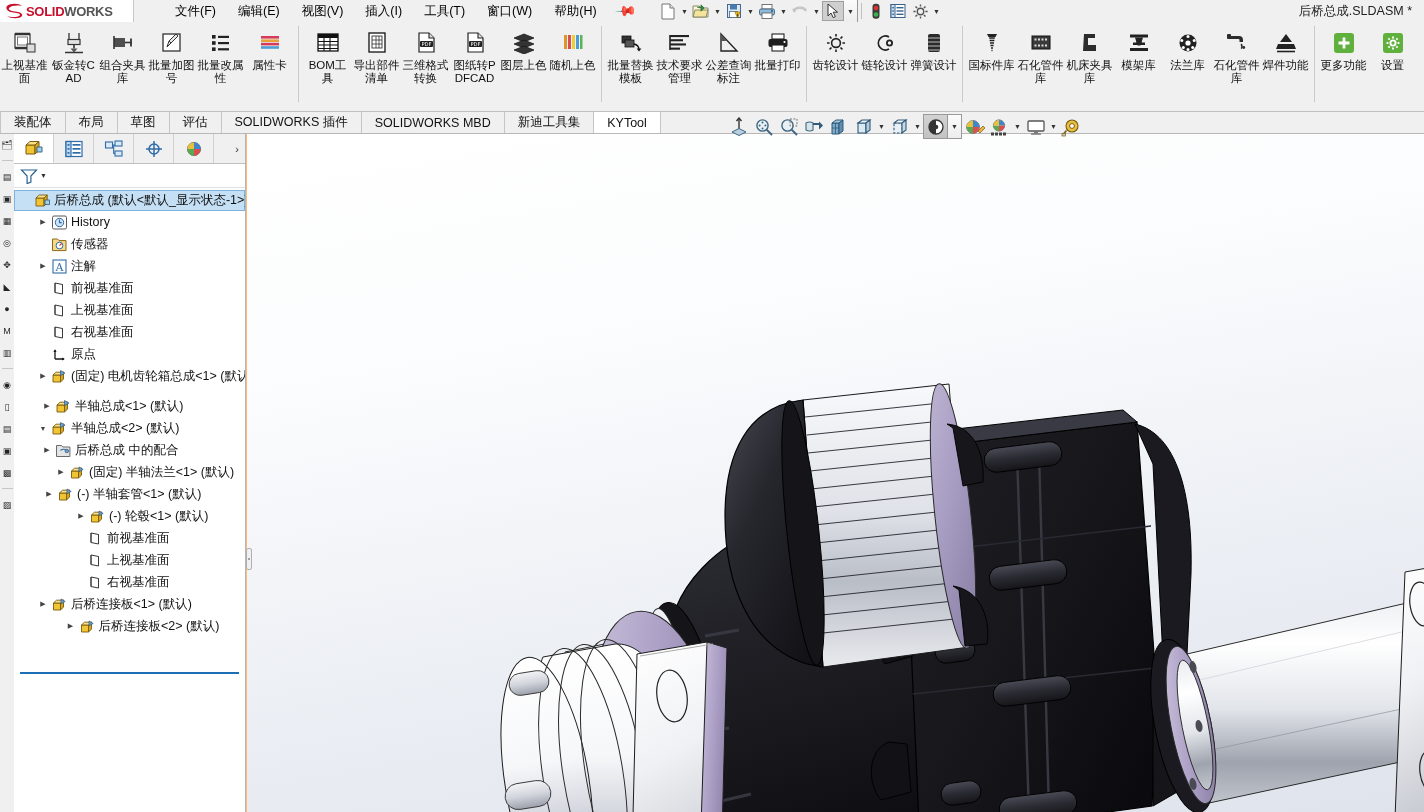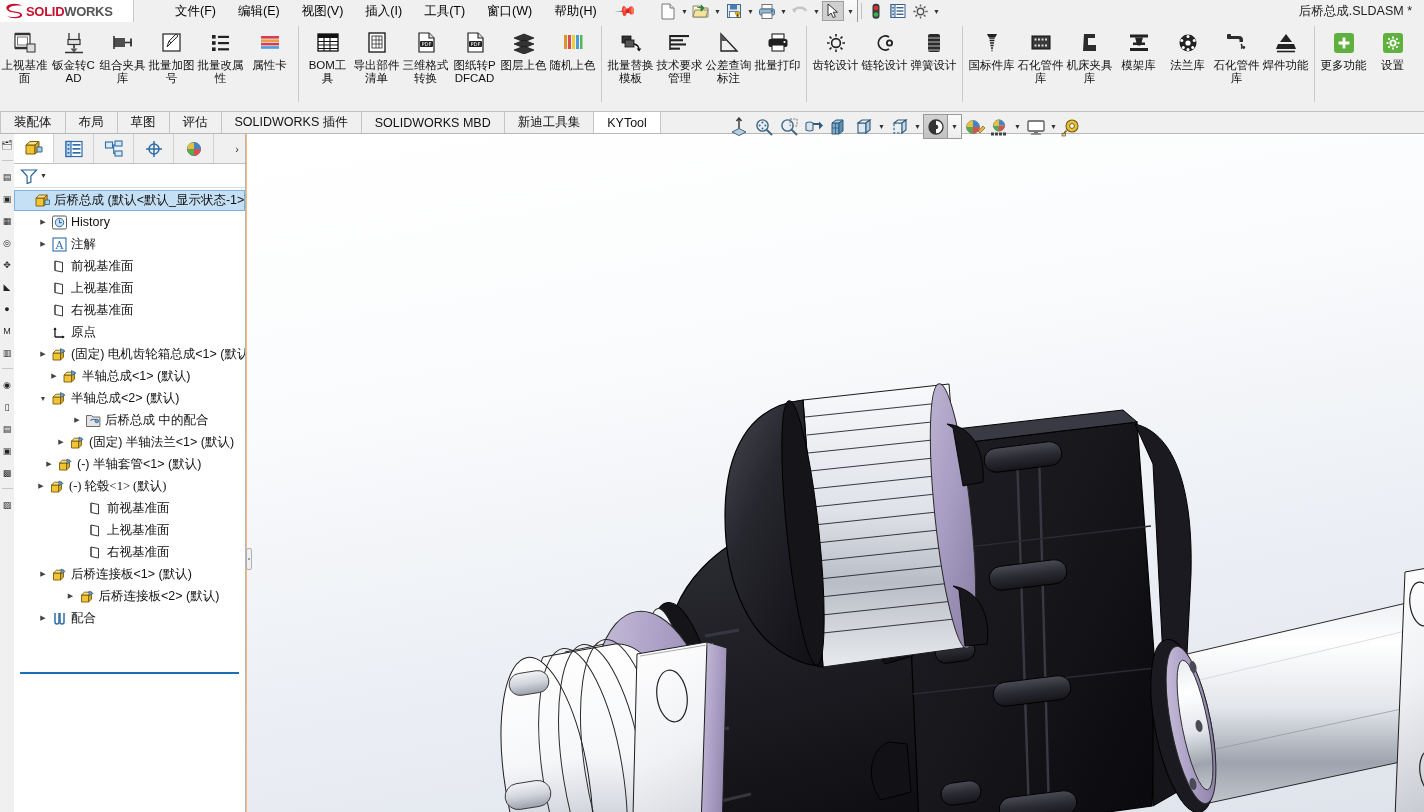--- a/index.html
+++ b/index.html
@@ -857,20 +857,31 @@
           <span class="tw-icon">
             <svg width="17" height="17" viewBox="0 0 17 17">
         <rect x="1.5" y="2" width="14" height="13" rx="1.5" fill="#fdfdfd" stroke="#5a5a5a" stroke-width="1"></rect>
         <circle cx="8.5" cy="8.5" r="4.2" fill="#cfe3f5" stroke="#2f6ca8" stroke-width="1"></circle>
         <path d="M8.5 5.6 v3 h2.2" stroke="#2f6ca8" stroke-width="1.1" fill="none"></path>
             </svg>
           </span>
           <span class="tw-label">History</span>
         </div>
         <div class="tree-row" style="padding-left: 22px;">
+          <span class="tw-arrow"></span>
+          <span class="tw-icon">
+            <svg width="17" height="17" viewBox="0 0 17 17">
+        <path d="M1.5 3 h5 l1.5 1.6 h7 v10 h-13.5 z" fill="#f8d98b" stroke="#8a6a15" stroke-width="1"></path>
+        <circle cx="8.5" cy="9.5" r="3.4" fill="#fff" stroke="#2f6ca8" stroke-width="1"></circle>
+        <path d="M8.5 9.5 l2.2 -2" stroke="#c33" stroke-width="1.1"></path>
+            </svg>
+          </span>
+          <span class="tw-label">传感器</span>
+        </div>
+        <div class="tree-row" style="padding-left: 22px;">
           <span class="tw-arrow">▶</span>
           <span class="tw-icon">
             <svg width="17" height="17" viewBox="0 0 17 17">
         <rect x="2" y="2" width="13" height="13" fill="#fff" stroke="#2f6ca8" stroke-width="1.1"></rect>
         <text x="8.5" y="12.6" font-size="11" fill="#2f6ca8" text-anchor="middle" font-family="DejaVu Serif">A</text>
             </svg>
           </span>
           <span class="tw-label">注解</span>
         </div>
         <div class="tree-row" style="padding-left: 22px;">
@@ -919,21 +930,21 @@
           <span class="tw-icon">
             <svg width="17" height="17" viewBox="0 0 17 17">
         <path d="M2 7 h7.5 v7 h-7.5 z" fill="#f0c433" stroke="#7a5c10" stroke-width=".9"></path>
         <path d="M2 7 l3 -2.8 h7.5 l-3 2.8 z" fill="#fbe28a" stroke="#7a5c10" stroke-width=".9"></path>
         <path d="M9.5 7 l3 -2.8 v7 l-3 2.8 z" fill="#d8a71d" stroke="#7a5c10" stroke-width=".9"></path>
         <path d="M9.5 2.5 l4.5 2.6 l-4.5 2.6 z" fill="#6f9fd0" stroke="#2f5a7a" stroke-width=".7"></path>
             </svg>
           </span>
           <span class="tw-label">(固定) 电机齿轮箱总成&lt;1&gt; (默认)</span>
         </div>
-        <div class="tree-row" style="padding-left: 33px;">
+        <div class="tree-row" style="padding-left: 26px; margin-top: 8px;">
           <span class="tw-arrow">▶</span>
           <span class="tw-icon">
             <svg width="17" height="17" viewBox="0 0 17 17">
         <path d="M2 7 h7.5 v7 h-7.5 z" fill="#f0c433" stroke="#7a5c10" stroke-width=".9"></path>
         <path d="M2 7 l3 -2.8 h7.5 l-3 2.8 z" fill="#fbe28a" stroke="#7a5c10" stroke-width=".9"></path>
         <path d="M9.5 7 l3 -2.8 v7 l-3 2.8 z" fill="#d8a71d" stroke="#7a5c10" stroke-width=".9"></path>
         <path d="M9.5 2.5 l4.5 2.6 l-4.5 2.6 z" fill="#6f9fd0" stroke="#2f5a7a" stroke-width=".7"></path>
             </svg>
           </span>
           <span class="tw-label">半轴总成&lt;1&gt; (默认)</span>
@@ -943,21 +954,21 @@
           <span class="tw-icon">
             <svg width="17" height="17" viewBox="0 0 17 17">
         <path d="M2 7 h7.5 v7 h-7.5 z" fill="#f0c433" stroke="#7a5c10" stroke-width=".9"></path>
         <path d="M2 7 l3 -2.8 h7.5 l-3 2.8 z" fill="#fbe28a" stroke="#7a5c10" stroke-width=".9"></path>
         <path d="M9.5 7 l3 -2.8 v7 l-3 2.8 z" fill="#d8a71d" stroke="#7a5c10" stroke-width=".9"></path>
         <path d="M9.5 2.5 l4.5 2.6 l-4.5 2.6 z" fill="#6f9fd0" stroke="#2f5a7a" stroke-width=".7"></path>
             </svg>
           </span>
           <span class="tw-label">半轴总成&lt;2&gt; (默认)</span>
         </div>
-        <div class="tree-row" style="padding-left: 56px;">
+        <div class="tree-row" style="padding-left: 26px;">
           <span class="tw-arrow">▶</span>
           <span class="tw-icon">
             <svg width="17" height="17" viewBox="0 0 17 17">
         <path d="M1.5 3.5 h5 l1.4 1.5 h7 v9.5 h-13.4 z" fill="#e4e4e4" stroke="#6a6a6a" stroke-width="1"></path>
         <path d="M5.5 8.5 q3 -2.5 6.5 0" stroke="#2f6ca8" stroke-width="1.2" fill="none"></path>
         <circle cx="11.8" cy="9" r="1.8" fill="#6f9fd0" stroke="#2f5a7a" stroke-width=".7"></circle>
             </svg>
           </span>
           <span class="tw-label">后桥总成 中的配合</span>
         </div>
@@ -978,21 +989,21 @@
           <span class="tw-icon">
             <svg width="17" height="17" viewBox="0 0 17 17">
         <path d="M2.5 7 h7 v7 h-7 z" fill="#f0c433" stroke="#7a5c10" stroke-width=".9"></path>
         <path d="M2.5 7 l3 -2.8 h7 l-3 2.8 z" fill="#fbe28a" stroke="#7a5c10" stroke-width=".9"></path>
         <path d="M9.5 7 l3 -2.8 v7 l-3 2.8 z" fill="#d8a71d" stroke="#7a5c10" stroke-width=".9"></path>
         <path d="M10 3 l4.2 2.4 l-4.2 2.4 z" fill="#6f9fd0" stroke="#2f5a7a" stroke-width=".7"></path>
             </svg>
           </span>
           <span class="tw-label">(-) 半轴套管&lt;1&gt; (默认)</span>
         </div>
-        <div class="tree-row" style="padding-left: 20px; font-family: Liberation Serif, serif;">
+        <div class="tree-row" style="padding-left: 60px;">
           <span class="tw-arrow">▶</span>
           <span class="tw-icon">
             <svg width="17" height="17" viewBox="0 0 17 17">
         <path d="M2.5 7 h7 v7 h-7 z" fill="#f0c433" stroke="#7a5c10" stroke-width=".9"></path>
         <path d="M2.5 7 l3 -2.8 h7 l-3 2.8 z" fill="#fbe28a" stroke="#7a5c10" stroke-width=".9"></path>
         <path d="M9.5 7 l3 -2.8 v7 l-3 2.8 z" fill="#d8a71d" stroke="#7a5c10" stroke-width=".9"></path>
         <path d="M10 3 l4.2 2.4 l-4.2 2.4 z" fill="#6f9fd0" stroke="#2f5a7a" stroke-width=".7"></path>
             </svg>
           </span>
           <span class="tw-label">(-) 轮毂&lt;1&gt; (默认)</span>
@@ -1043,30 +1054,20 @@
           <span class="tw-arrow">▶</span>
           <span class="tw-icon">
             <svg width="17" height="17" viewBox="0 0 17 17">
         <path d="M2.5 7 h7 v7 h-7 z" fill="#f0c433" stroke="#7a5c10" stroke-width=".9"></path>
         <path d="M2.5 7 l3 -2.8 h7 l-3 2.8 z" fill="#fbe28a" stroke="#7a5c10" stroke-width=".9"></path>
         <path d="M9.5 7 l3 -2.8 v7 l-3 2.8 z" fill="#d8a71d" stroke="#7a5c10" stroke-width=".9"></path>
         <path d="M10 3 l4.2 2.4 l-4.2 2.4 z" fill="#6f9fd0" stroke="#2f5a7a" stroke-width=".7"></path>
             </svg>
           </span>
           <span class="tw-label">后桥连接板&lt;2&gt; (默认)</span>
-        </div>
-        <div class="tree-row" style="padding-left: 22px;">
-          <span class="tw-arrow">▶</span>
-          <span class="tw-icon">
-            <svg width="17" height="17" viewBox="0 0 17 17">
-        <path d="M4 3 v9 a2 2 0 0 0 4 0 v-9" fill="none" stroke="#2f6ca8" stroke-width="1.5"></path>
-        <path d="M9 3 v9 a2 2 0 0 0 4 0 v-9" fill="none" stroke="#2f6ca8" stroke-width="1.5"></path>
-            </svg>
-          </span>
-          <span class="tw-label">配合</span>
         </div>
         <div class="tree-bottomline" style="background: rgb(28, 110, 181);"></div>
       </div>
   </div>
 
   <div class="splitter-handle"></div>
 
   <div class="graphics">
     <svg class="model" viewBox="0 0 1177 678">
       <defs>

